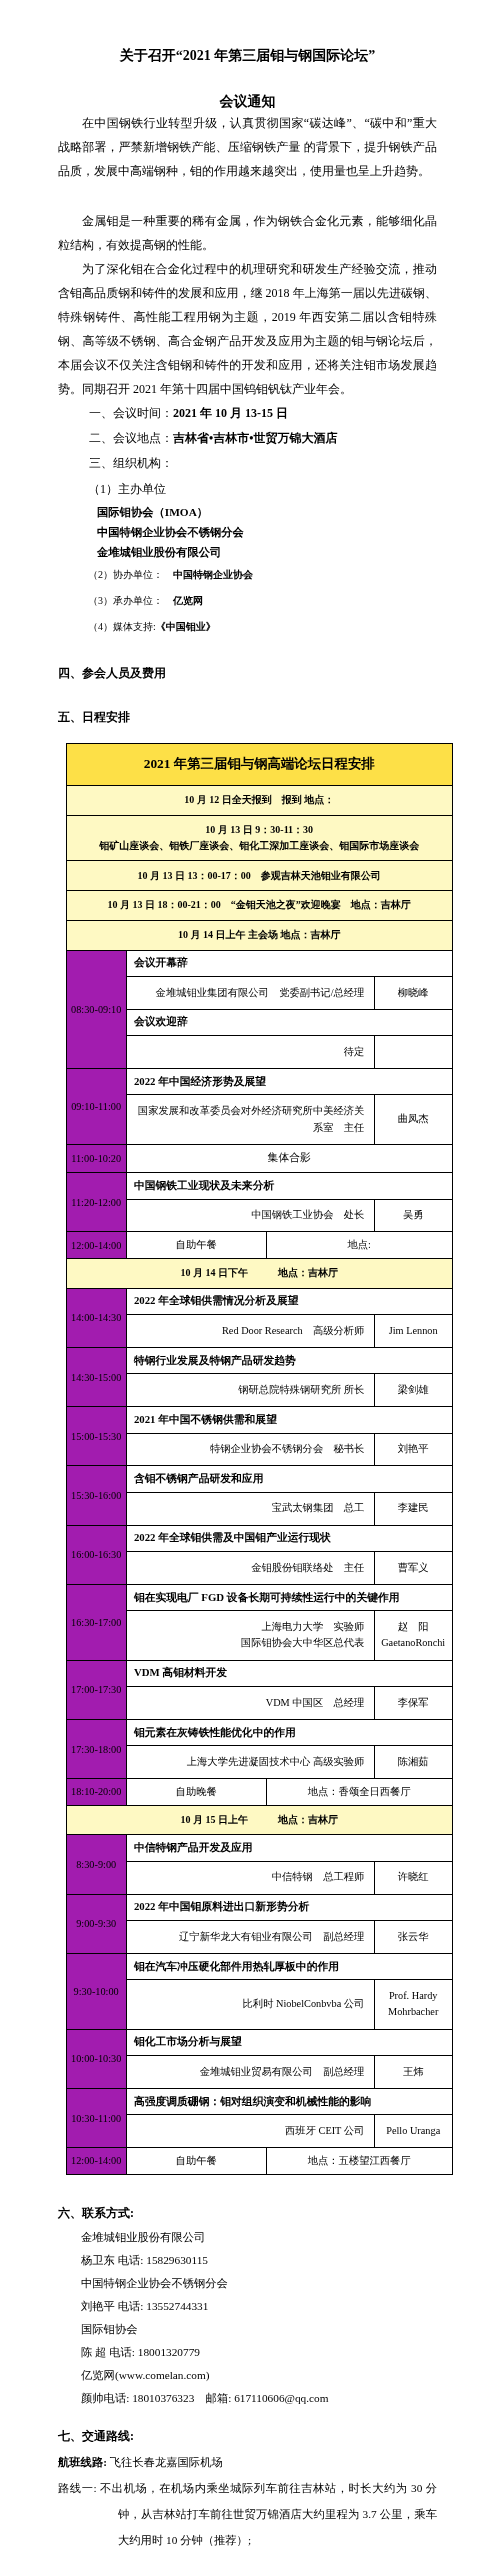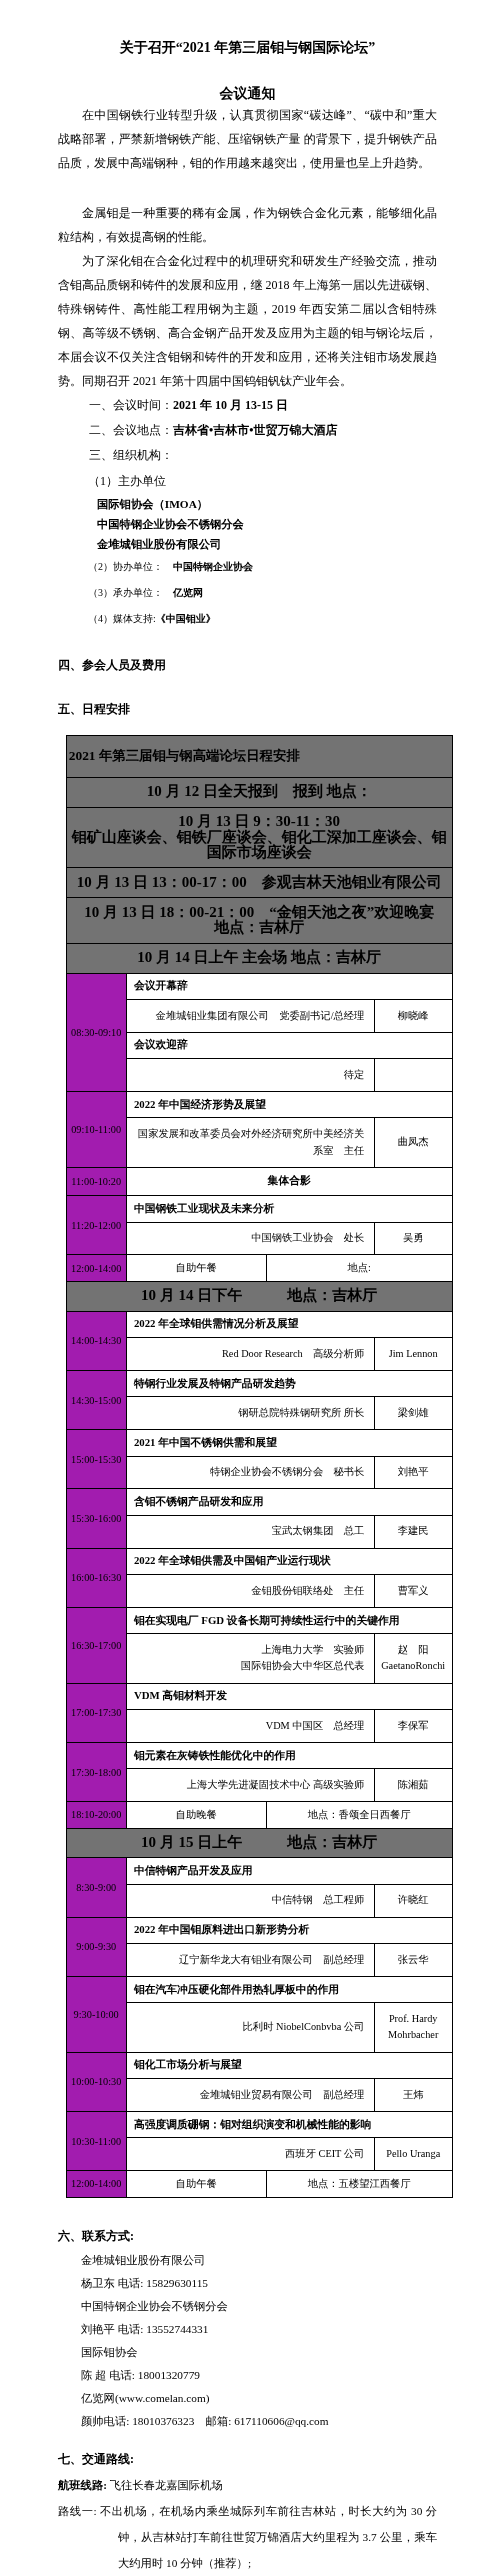--- a/index.html
+++ b/index.html
@@ -1,41 +1,41 @@
 <!DOCTYPE html>
 <html style="font-size:8.2px"><head>
 <meta charset="utf-8">
 <style>
   html,body{margin:0;padding:0;}
   body{width:489px;height:3091px;background:#ffffff;overflow:hidden;
        font-family:"Liberation Serif","DejaVu Serif",serif;color:#000;}
   .page{width:489px;height:3091px;position:relative;overflow:hidden;background:#fff;}
   .content{padding:37px 52px 0 58px;}
-  .doc-title{font-size:14px;font-weight:bold;text-align:center;line-height:21.6px;margin:0;}
+  .doc-title{font-size:14px;font-weight:bold;text-align:center;line-height:21.6px;margin:8px;}
   .doc-subtitle{font-size:14px;font-weight:bold;text-align:center;margin-top:26px;}
   .para{font-size:12px;line-height:24px;text-align:justify;text-indent:2em;margin:0;}
   .para-first{margin-top:26px;}
   .meta-line{font-size:12px;line-height:25px;padding-left:31px;margin:0;}
   .meta-line b{font-weight:bold;}
   .hosts-label{font-size:12px;line-height:26px;padding-left:30px;}
   .host-line{font-size:11.3px;font-weight:bold;line-height:20px;padding-left:39px;}
   .unit-line{font-size:10px;line-height:26px;padding-left:30px;}
   .unit-line b{font-weight:bold;}
   .sec-title{font-size:12px;font-weight:bold;line-height:26px;margin-top:8.2px;}
   .sec4-body{font-size:12px;line-height:24px;text-align:justify;text-indent:2em;margin:0;}
   
   table.agenda{border-collapse:collapse;margin:13.4px 0 0 7.7px;width:386px;border:1.5px solid #000;table-layout:fixed;}
   table.agenda td{border:1px solid #000;vertical-align:middle;word-break:break-word;}
-  td.a-title{font-size:13.4px;font-weight:bold;padding:11.3px 2.1px;background:#737373;}
-  tr.r-banner td{background:#737373;text-align:center;font-weight:bold;font-size:15px;padding:6.7px 4.1px;line-height:15.5px;}
+  td.a-title{font-size:13.4px;font-weight:bold;text-align:center;padding:11.3px 2.1px;background:#fde047;}
+  tr.r-banner td{background:#fef9c3;text-align:center;font-weight:bold;font-size:10px;padding:6.7px 4.1px;line-height:15.5px;}
   td.time-cell{text-align:center;font-size:10.3px;padding:2.1px 1px;background:#a21caf;}
   td.topic-cell{font-weight:bold;text-align:left;font-size:10.8px;padding:5.7px 7.2px;height:12.4px;}
   td.org-cell{text-align:right;font-size:10.3px;padding:7.7px 9.3px;height:13.4px;line-height:16.5px;}
   td.name-cell{text-align:center;font-size:10.3px;padding:7.7px 1.5px;line-height:16.5px;}
-  td.full-cell{text-align:center;font-weight:bold;font-size:10.8px;padding:6.7px;}
+  td.full-cell{text-align:center;font-weight:normal;font-size:10.8px;padding:6.7px;}
   td.meal-cell{text-align:center;font-size:10.3px;padding:5.7px 3.1px;}
   
   .contact-org{font-size:11.3px;line-height:23px;padding-left:23px;}
   .contact-line{font-size:11.3px;line-height:23px;padding-left:23px;}
   .traffic-line{font-size:11.3px;line-height:26px;padding-left:60px;text-indent:-60px;margin:0;text-align:justify;}
   .traffic-line b{font-weight:bold;}
 </style>
 </head>
 <body>
 

